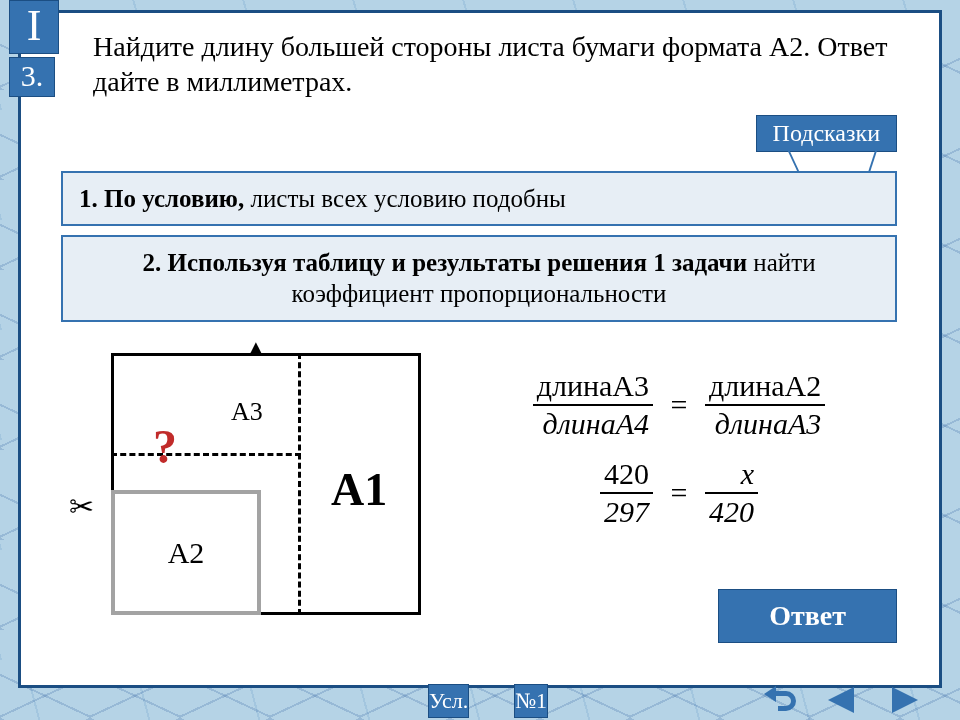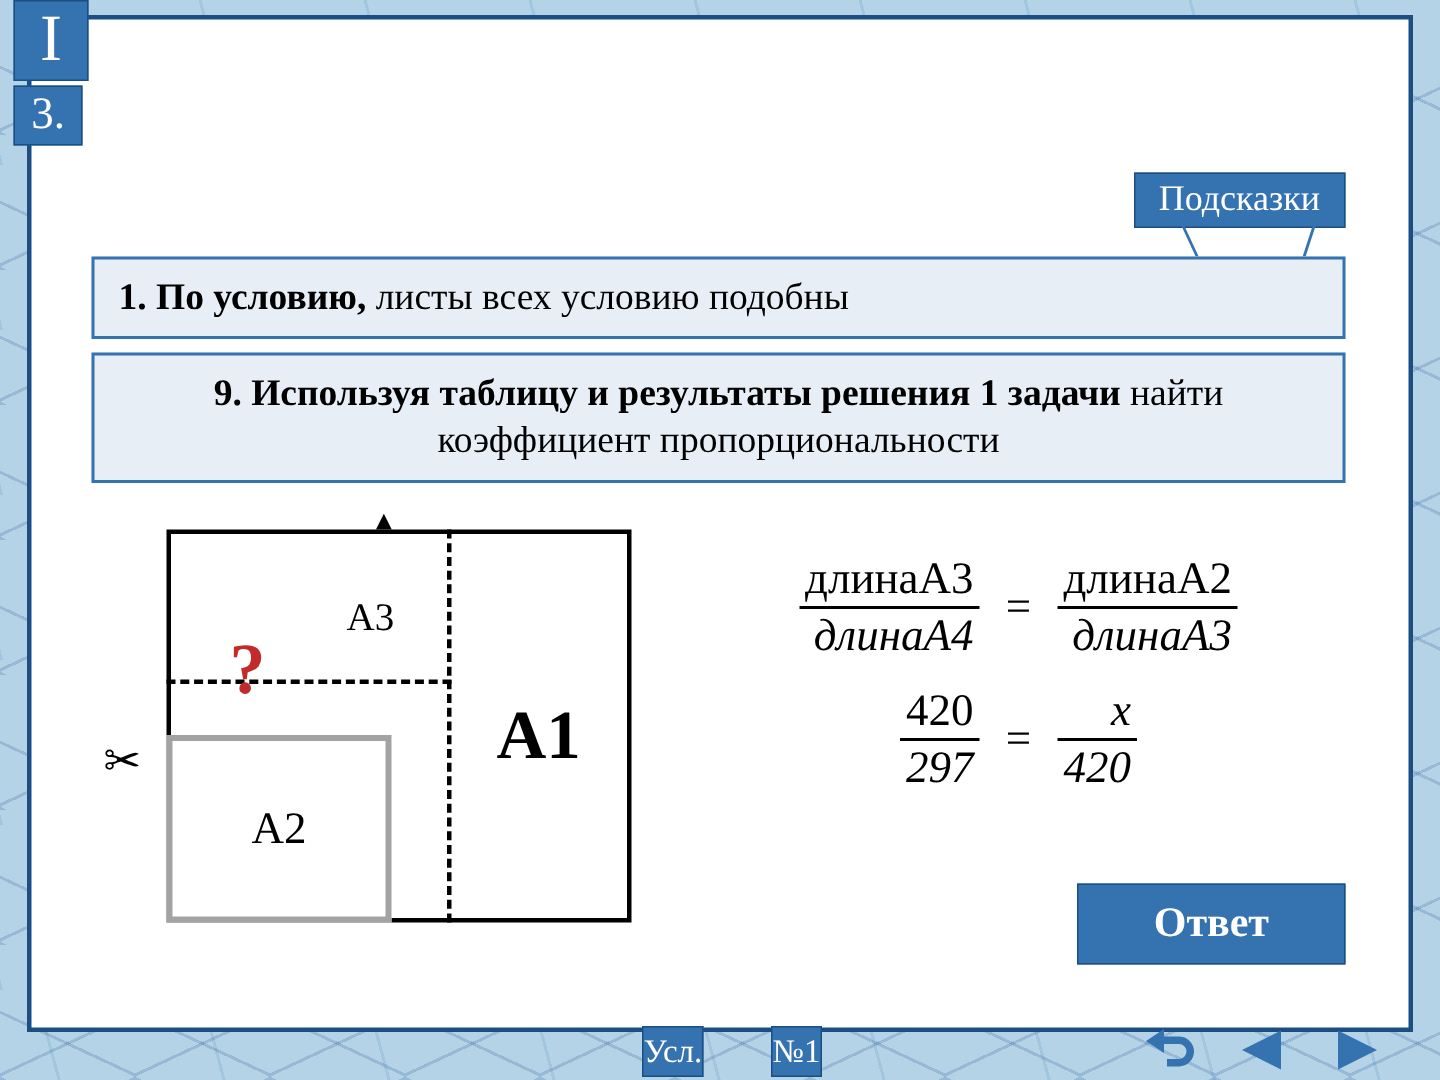--- a/index.html
+++ b/index.html
@@ -92,31 +92,32 @@
   .nav .icon-btn { width:52px; height:36px; background:transparent; border:none; cursor:pointer; display:flex; align-items:center; justify-content:center;}
   .nav svg { fill:#3572b0;}
 </style>
 </head>
 <body>
 
 <div class="bg-pattern"></div>
 
 <div class="card">
 
+  <div class="question">Найдите длину большей стороны листа бумаги формата А2. Ответ дайте в миллиметрах.</div>
 
   <button class="hint-btn">Подсказки</button>
   <div class="hint-connector1"></div>
   <div class="hint-connector2"></div>
 
   <div class="hint-box hint1">
     <b>1. По условию,</b><span>  листы всех условию подобны</span>
   </div>
 
   <div class="hint-box hint2">
-    <b>9. Используя таблицу и результаты решения 1 задачи</b><span> найти коэффициент пропорциональности</span>
+    <b>2. Используя таблицу и результаты решения 1 задачи</b><span> найти коэффициент пропорциональности</span>
   </div>
 
   <div class="paper-diagram">
     <span class="caret-up">▲</span>
     <div class="big"></div>
     <div class="dash-h"></div>
     <div class="dash-v"></div>
     <div class="a3lbl">A3</div>
     <div class="a1lbl">A1</div>
     <div class="a2">

